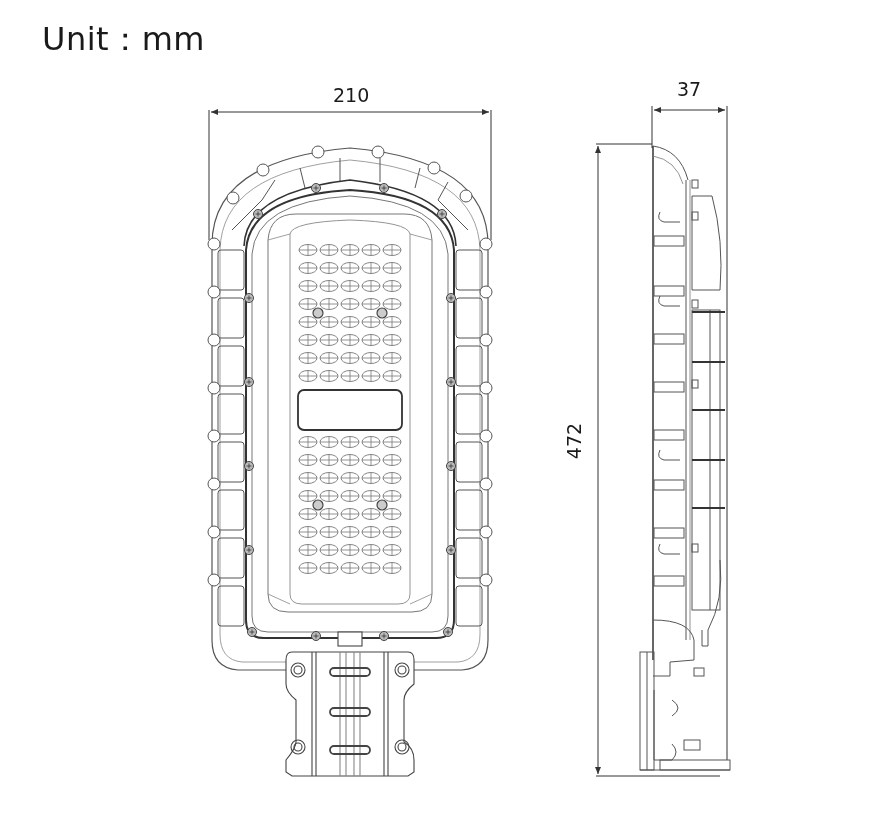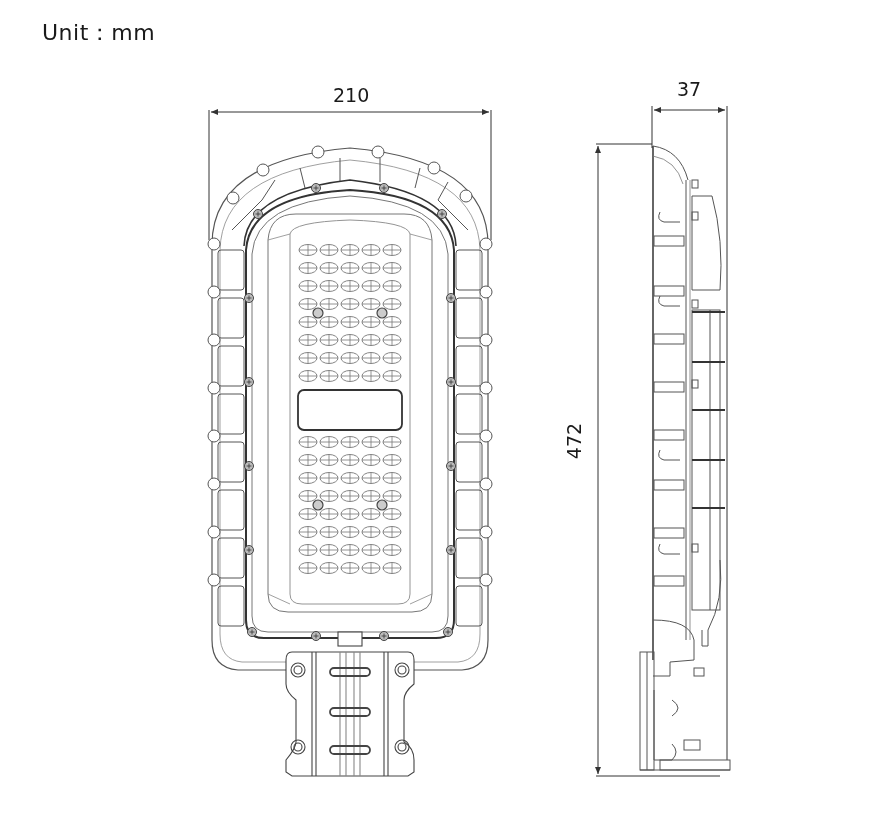--- a/index.html
+++ b/index.html
@@ -1,17 +1,17 @@
 <!DOCTYPE html>
 <html><head>
 <meta charset="utf-8">
 <style>
   html, body { margin:0; padding:0; background:#ffffff; }
   body { width:871px; height:825px; position:relative; overflow:hidden; font-family:"DejaVu Sans", sans-serif; }
-  .unit-label { position:absolute; left:42px; top:18px; font-size:22px; color:#1a1a1a; letter-spacing:0.5px; }
+  .unit-label { position:absolute; left:42px; top:18px; font-size:32px; color:#1a1a1a; letter-spacing:0.5px; }
   .dim-text { position:absolute; font-size:19px; color:#1a1a1a; }
   #dim-width-text { left:333px; top:84px; }
   #dim-depth-text { left:677px; top:78px; }
   #dim-height-text { left:556px; top:430px; transform:rotate(-90deg); transform-origin:center; }
   svg { position:absolute; left:0; top:0; }
 </style>
 </head>
 <body>
 
 <div class="unit-label">Unit：mm</div>

